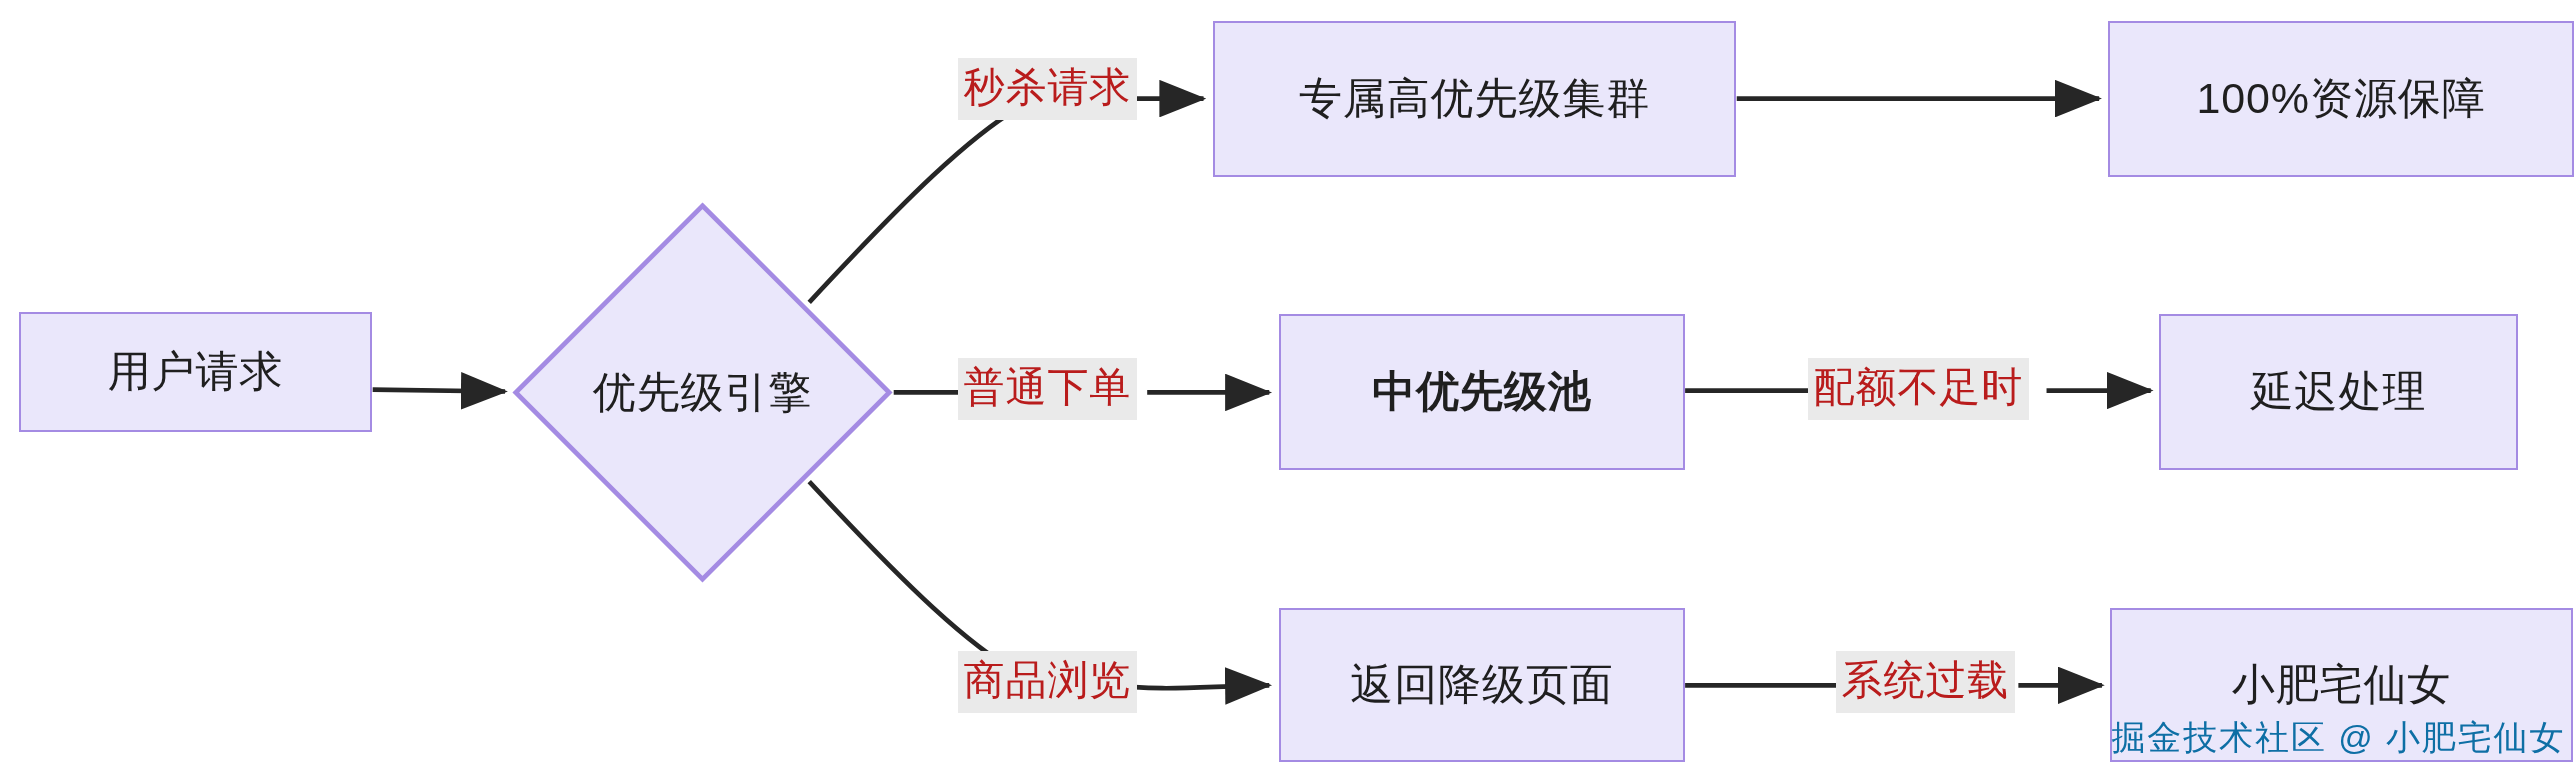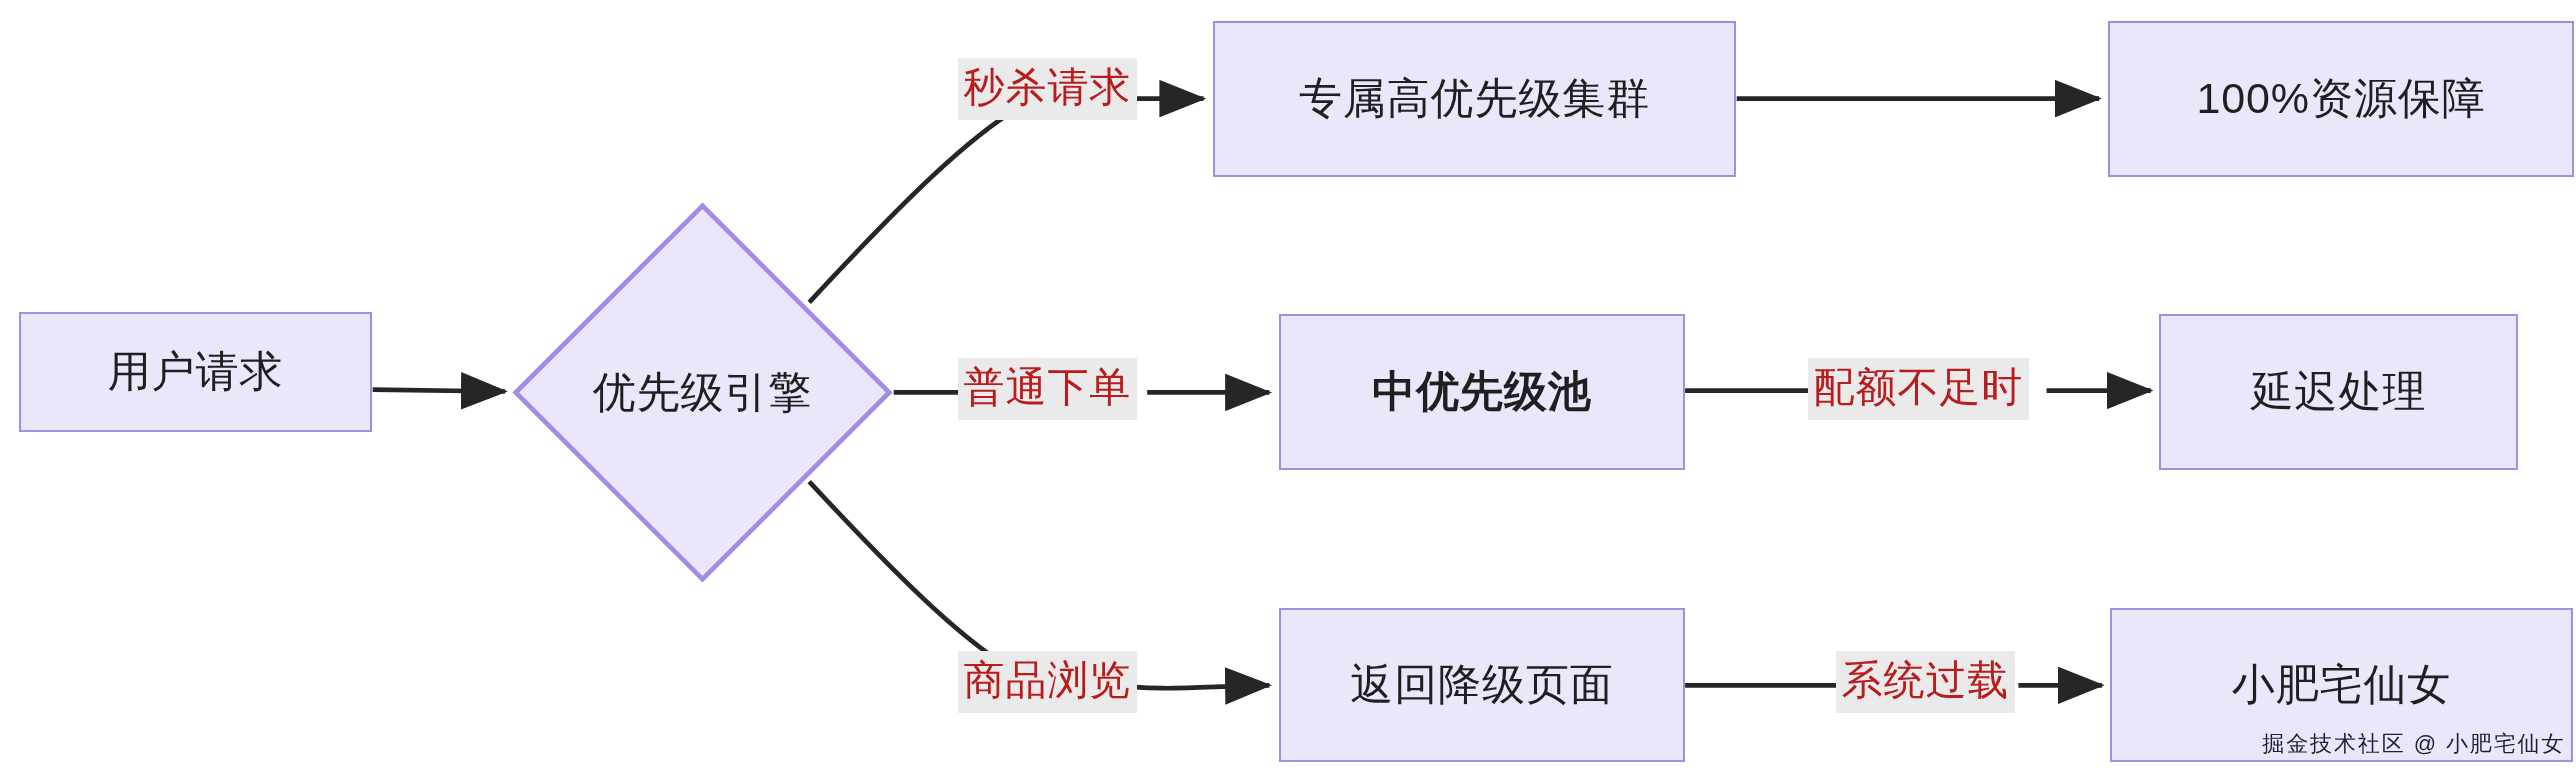--- a/index.html
+++ b/index.html
@@ -74,22 +74,22 @@
     background: #eaeaea;
     color: #b91c1c;
     font-size: 41px;
     line-height: 1;
     padding: 9.4px 5.6px 11.3px 5.6px;
     white-space: nowrap;
     letter-spacing: 0.9px;
   }
   .watermark {
     position: absolute;
-    font-size: 22px;
-    color: #0f172a;
+    font-size: 34px;
+    color: #0369a1;
     white-space: nowrap;
     letter-spacing: 1.9px;
     opacity: 0.95;
   }
 </style>
 </head>
 <body>
 
 <div id="canvas">
 

